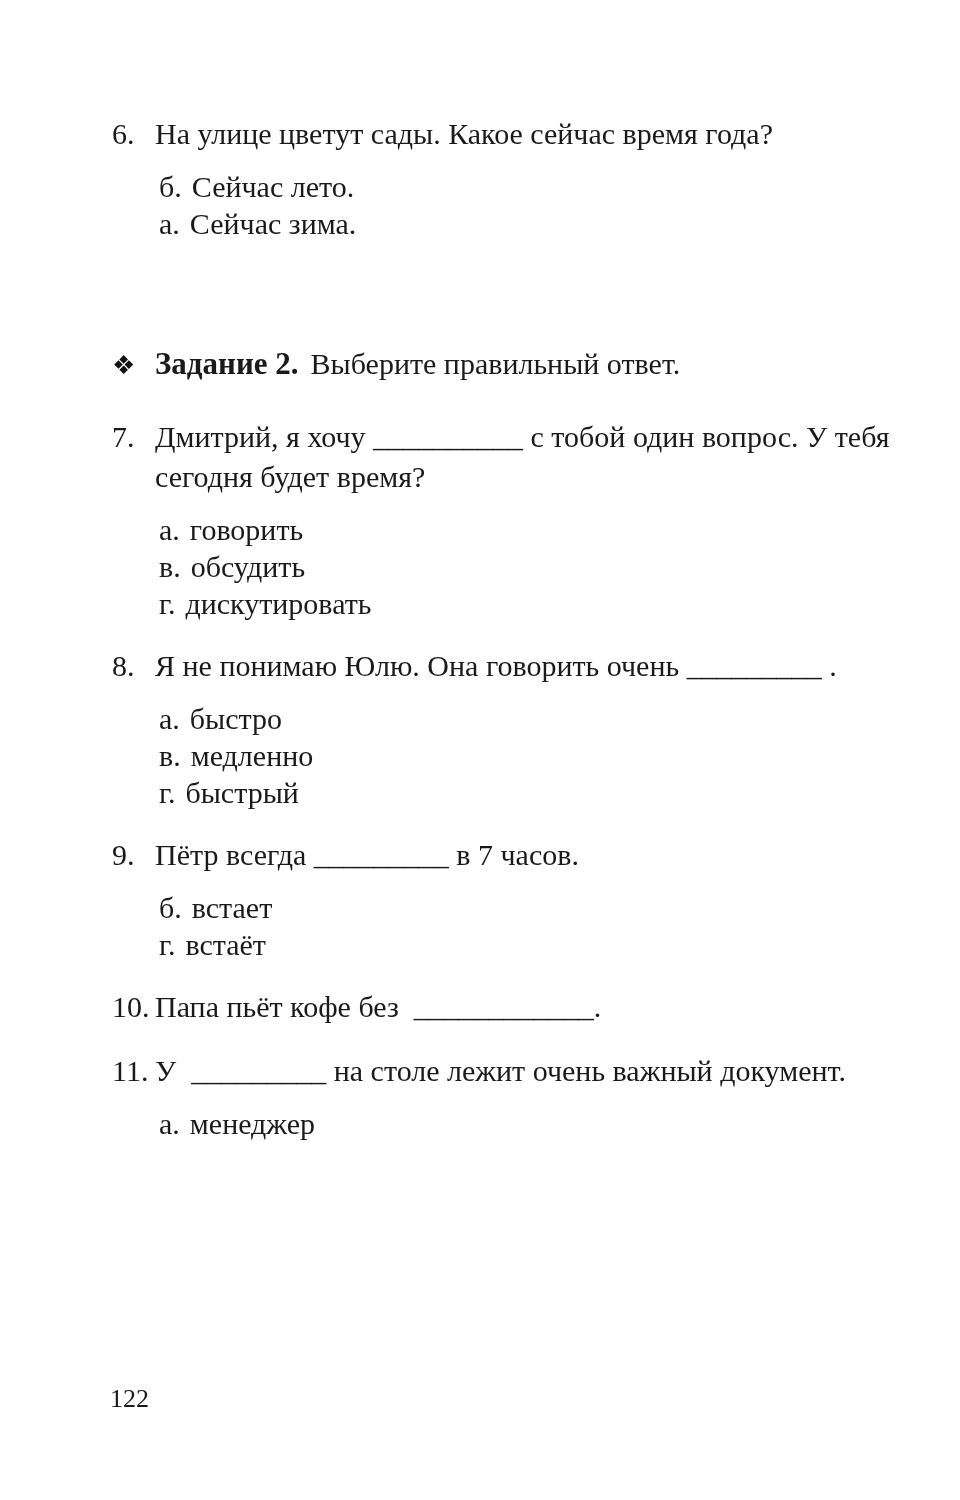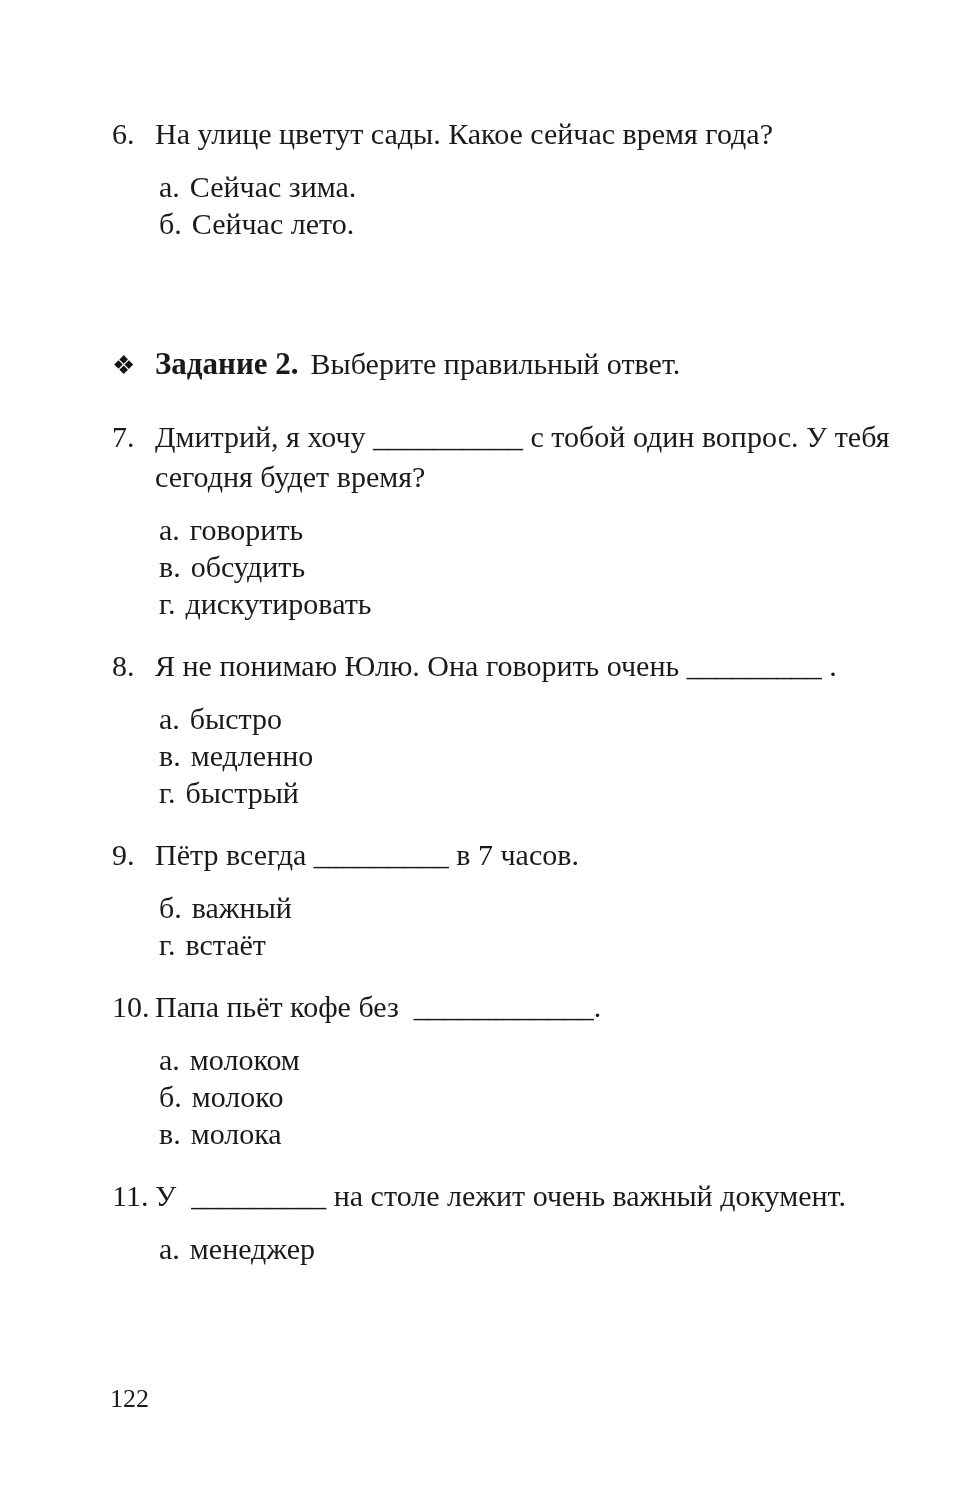--- a/index.html
+++ b/index.html
@@ -57,22 +57,22 @@
 </head>
 <body>
 
 <div class="content">
 
   <div class="question">
     <div class="q-num">6.</div>
     <div class="q-body">
       <div class="q-text">На улице цветут сады. Какое сейчас время года?</div>
       <ul class="options">
+        <li class="option"><span class="opt-letter">б.</span><span>Сейчас лето.</span></li>
         <li class="option"><span class="opt-letter">а.</span><span>Сейчас зима.</span></li>
-        <li class="option"><span class="opt-letter">б.</span><span>Сейчас лето.</span></li>
       </ul>
     </div>
   </div>
 
   <div class="section-header">
     <span class="bullet-cell">❖</span>
     <span class="section-title">Задание 2.</span>
     <span class="section-instruction">Выберите правильный ответ.</span>
   </div>
 
@@ -99,35 +99,30 @@
         <li class="option"><span class="opt-letter">г.</span><span>быстрый</span></li>
       </ul>
     </div>
   </div>
 
   <div class="question">
     <div class="q-num">9.</div>
     <div class="q-body">
       <div class="q-text">Пётр всегда _________ в 7 часов.</div>
       <ul class="options">
-        <li class="option"><span class="opt-letter">б.</span><span>важный</span></li>
+        <li class="option"><span class="opt-letter">б.</span><span>встает</span></li>
         <li class="option"><span class="opt-letter">г.</span><span>встаёт</span></li>
       </ul>
     </div>
   </div>
 
   <div class="question">
     <div class="q-num">10.</div>
     <div class="q-body">
       <div class="q-text">Папа пьёт кофе без  ____________.</div>
-      <ul class="options">
-        <li class="option"><span class="opt-letter">а.</span><span>молоком</span></li>
-        <li class="option"><span class="opt-letter">б.</span><span>молоко</span></li>
-        <li class="option"><span class="opt-letter">в.</span><span>молока</span></li>
-      </ul>
     </div>
   </div>
 
   <div class="question">
     <div class="q-num">11.</div>
     <div class="q-body">
       <div class="q-text">У  _________ на столе лежит очень важный документ.</div>
       <ul class="options">
         <li class="option"><span class="opt-letter">а.</span><span>менеджер</span></li>
       </ul>

